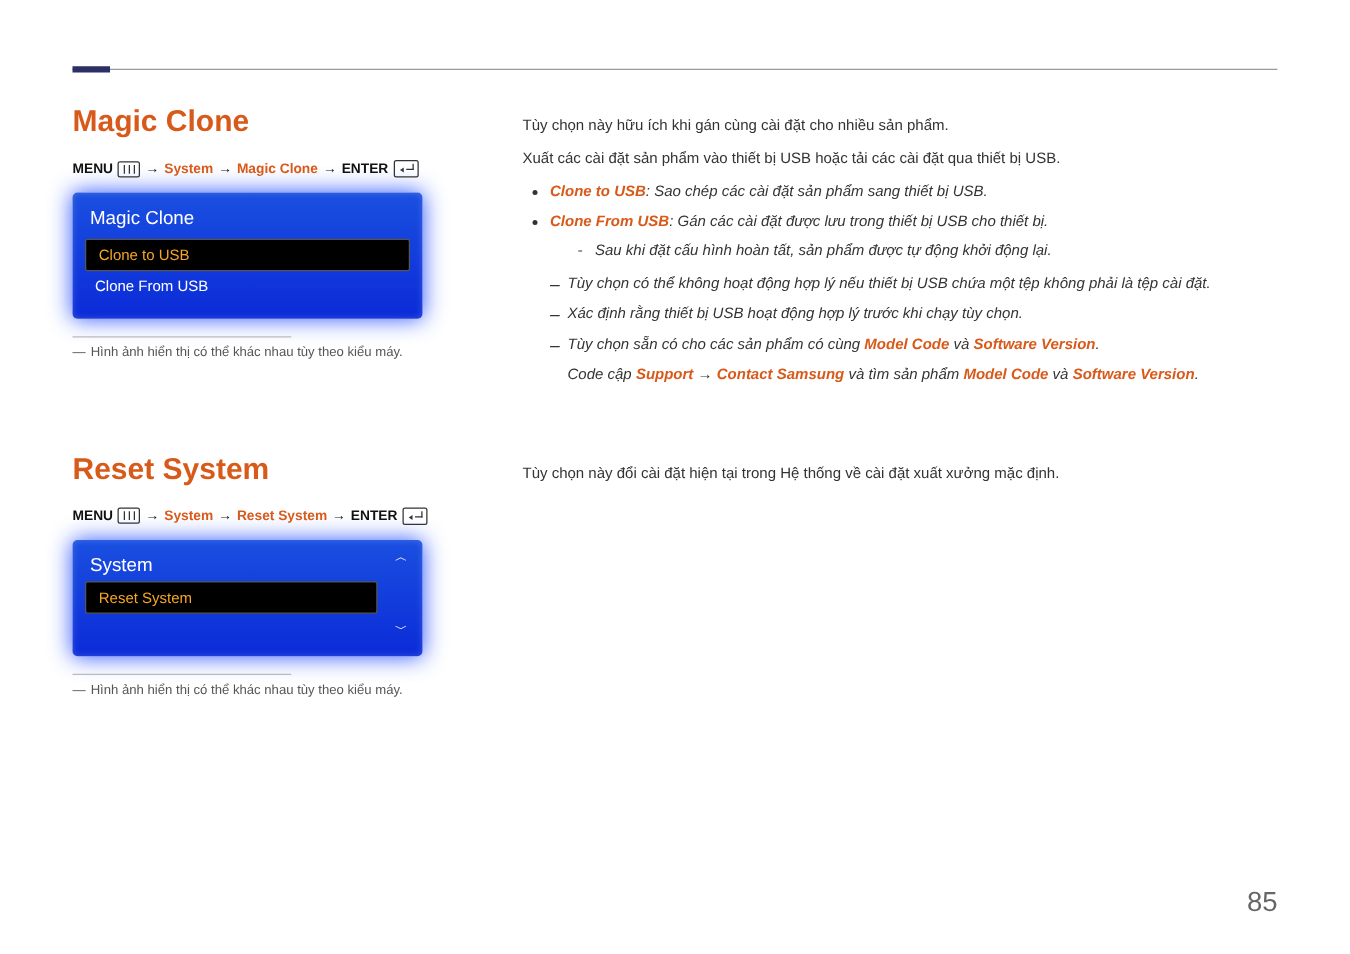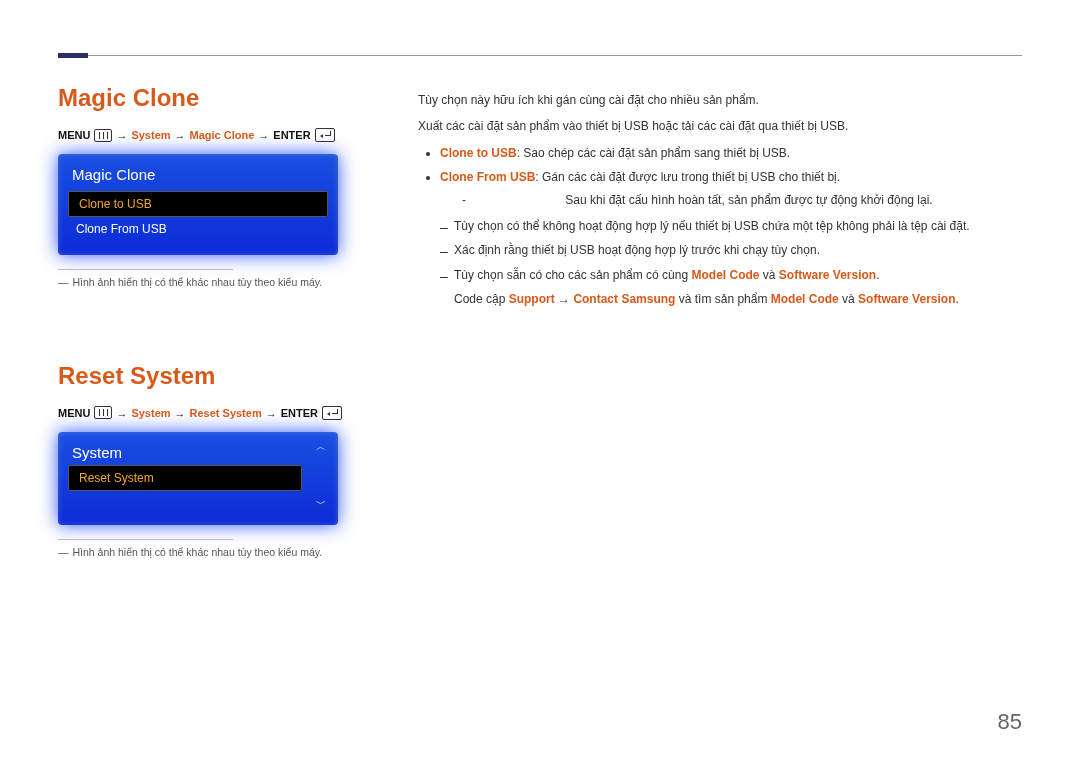--- a/index.html
+++ b/index.html
@@ -150,28 +150,28 @@
   .note {
     font-size: 10.5px;
     color: #555;
   }
   .note .dash { margin-right: 4px; }
 
   .section-block { margin-bottom: 46px; }
   .section-block:last-child { margin-bottom: 0;}
 
   .right-col p { margin: 0 0 6px 0; }
-  .right-col ul { margin: 2px 0 6px 0; padding-left: 22px; }
+  .right-col ul { margin: 2px 0 6px 0; padding-left: 22px; font-style: italic; }
   .right-col ul li { margin-bottom: 4px; }
   .hl { color: #d85a1a; font-weight: bold; }
   .bold { font-weight: bold; }
   .sub-dash { margin-left: 22px; padding-left: 0; list-style:none;}
   .sub-dash li { position: relative; padding-left: 14px; margin-bottom: 4px;}
   .sub-dash li::before { content:"‒"; position:absolute; left:0; top:0; font-size: 14px; color:#333;}
-  .nest { margin-left: 22px; padding-left:0; list-style:none;text-align:center;}
+  .nest { margin-left: 22px; padding-left:0; list-style:none;}
   .nest li { position: relative; padding-left: 14px;}
   .nest li::before { content:"-"; position:absolute; left:0; top:0;}
 
   .page-num {
     position: absolute;
     right: 58px;
     bottom: 28px;
     font-size: 22px;
     color: #666;
     text-align: center;
@@ -278,18 +278,21 @@
               <span class="ar">︿</span>
               <span class="ar">﹀</span>
             </div>
           </div>
         </div>
 
         <div class="divider"></div>
         <div class="note"><span class="dash">―</span><span>Hình ảnh hiển thị có thể khác nhau tùy theo kiểu máy.</span></div>
       </div>
 
+      <div class="right-col">
+        <p>Tùy chọn này đổi cài đặt hiện tại trong Hệ thống về cài đặt xuất xưởng mặc định.</p>
+      </div>
     </div>
   </div>
 
 </div>
 
 <div class="page-num">85</div>
 
 </body></html>

